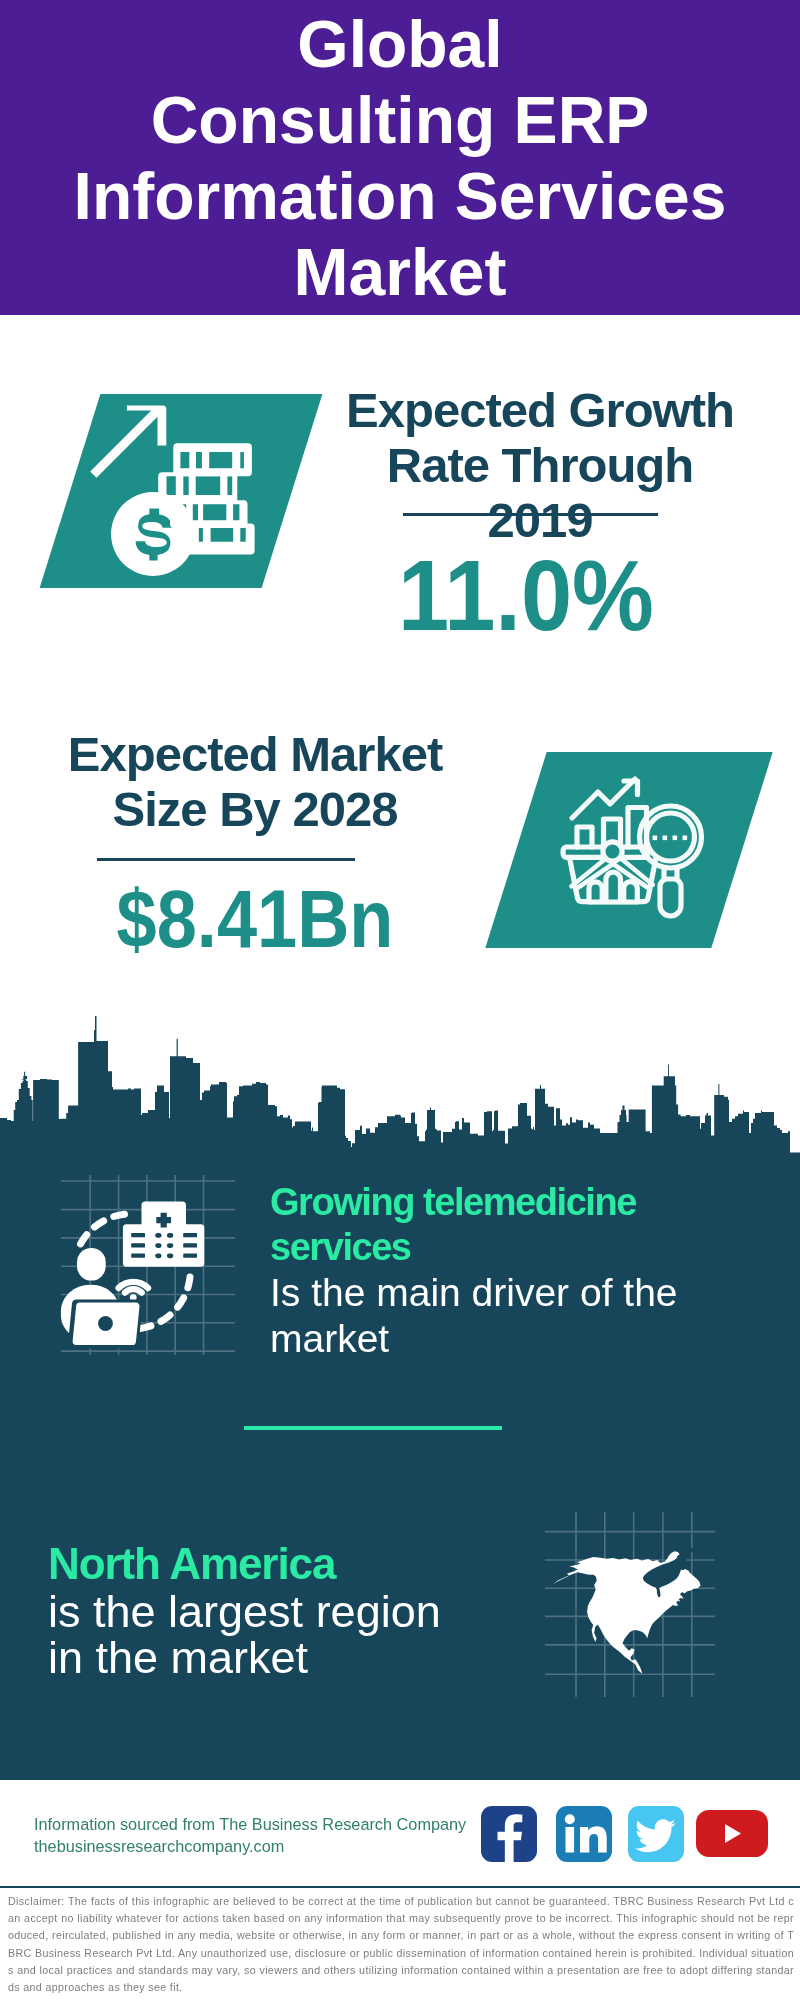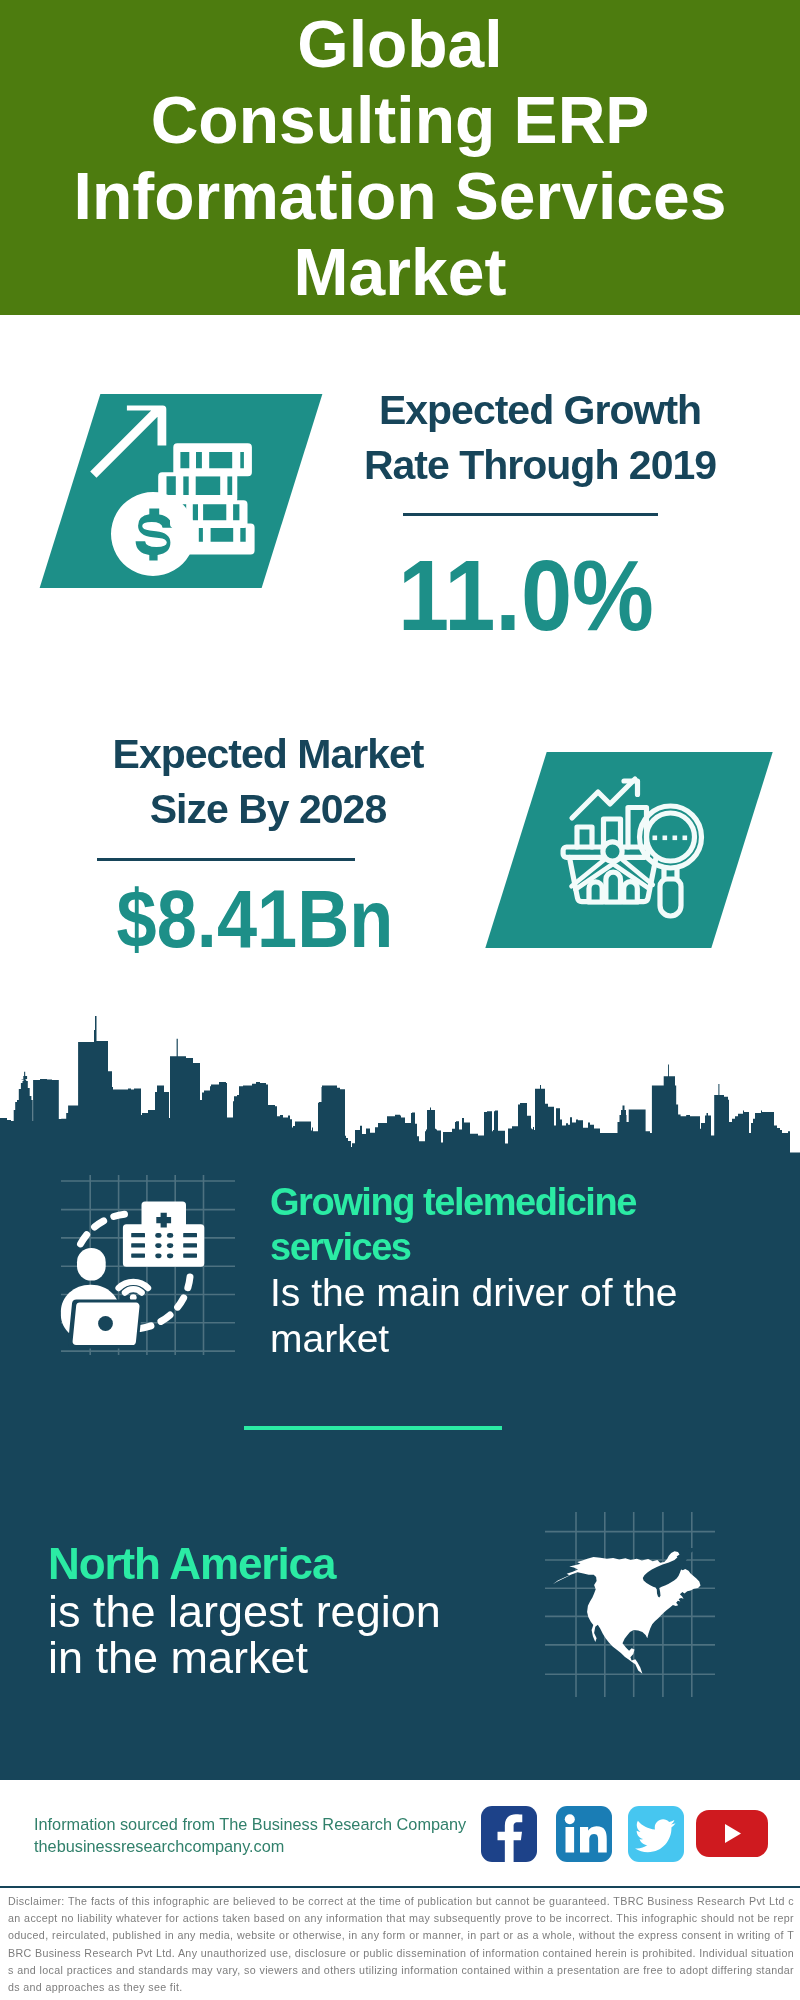--- a/index.html
+++ b/index.html
@@ -1,20 +1,20 @@
 <!DOCTYPE html>
 <html><head>
 <meta charset="utf-8">
 <style>
   html,body{margin:0;padding:0;}
   body{width:800px;height:2000px;background:#ffffff;font-family:"Liberation Sans",sans-serif;overflow:hidden;}
   .page{position:relative;width:800px;height:2000px;overflow:hidden;}
 
   
-  .header{position:absolute;left:0;top:0;width:800px;height:315px;background:#4d7c0f;}
+  .header{position:absolute;left:0;top:0;width:800px;height:315px;background:#4c1d95;}
   .title{position:absolute;left:0;top:6px;width:800px;color:#ffffff;font-size:66px;font-weight:bold;text-align:center;}
   .title .tl{display:block;height:76px;line-height:76px;}
 
   
   .white{position:absolute;left:0;top:315px;width:800px;height:1465px;background:#ffffff;}
 
 
 
   
   .dark-sec{position:absolute;left:0;top:1010px;width:800px;height:770px;}
@@ -30,40 +30,40 @@
   .footer{position:absolute;left:0;top:1780px;width:800px;height:220px;background:#fff;}
   .src{position:absolute;left:34px;top:33px;color:#31806b;font-size:16.3px;line-height:22px;}
   .soc{position:absolute;top:25.6px;width:56px;height:56px;border-radius:11px;display:block;}
   .fdiv{position:absolute;left:0;top:106px;width:800px;height:2px;background:#17455a;}
   .disc{position:absolute;left:8px;top:113px;width:786px;color:#7d7d7d;font-size:10.7px;line-height:17.2px;text-align:justify;word-break:break-all;letter-spacing:0.345px;}
   
   .tile{position:absolute;background:#1d8f88;transform:skewX(-17.4deg);}
   .tile-inner{position:absolute;}
   
   .stat-text{position:absolute;text-align:center;}
-.stat-head{color:#17455a;font-weight:bold;font-size:41px;letter-spacing:-1px;}
+.stat-head{color:#17455a;font-weight:bold;font-size:49px;letter-spacing:-1px;}
   .stat-head .hl{display:block;height:55px;line-height:55px;}
   .rule{position:absolute;height:3px;background:#17455a;}
   .stat-big{position:absolute;color:#1d8f88;font-weight:bold;font-size:100px;line-height:100px;white-space:nowrap;transform-origin:center top;}
 </style>
 </head>
 <body>
 
 <div class="page">
   <div class="header">
     <div class="title">
         <span class="tl">Global</span>
         <span class="tl">Consulting ERP</span>
         <span class="tl">Information Services</span>
         <span class="tl">Market</span>
       </div>
   </div>
   <div class="white"></div>
 
-  <div class="stat-text stat-head" style="left:68px;top:727px;width:400px;">
+  <div class="stat-text stat-head" style="left:55px;top:727px;width:400px;">
       <span class="hl">Expected Market</span>
       <span class="hl">Size By 2028</span>
     </div>
   <div class="rule" style="left:97px;top:858px;width:258px;"></div>
   <div class="stat-big" style="left:55px;top:869px;width:400px;text-align:center;font-size:82px;transform:scaleX(0.88);">$8.41Bn</div>
   <div class="tile" style="left:516px;top:752px;width:226px;height:196px;"></div>
   <div class="tile-inner" style="left:560px;top:772px;width:150px;height:150px;">
    <svg viewBox="560 772 150 150" width="150" height="150">
     <g fill="none" stroke="#f2fbfa" stroke-width="5.2" stroke-linecap="round" stroke-linejoin="round">
       <polyline points="572,818 598,792 610,804 635,779"></polyline>

